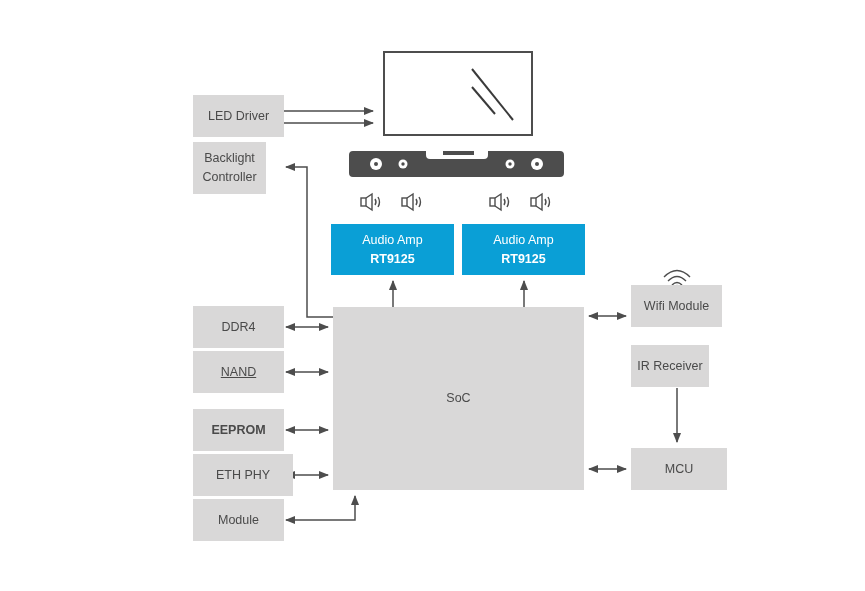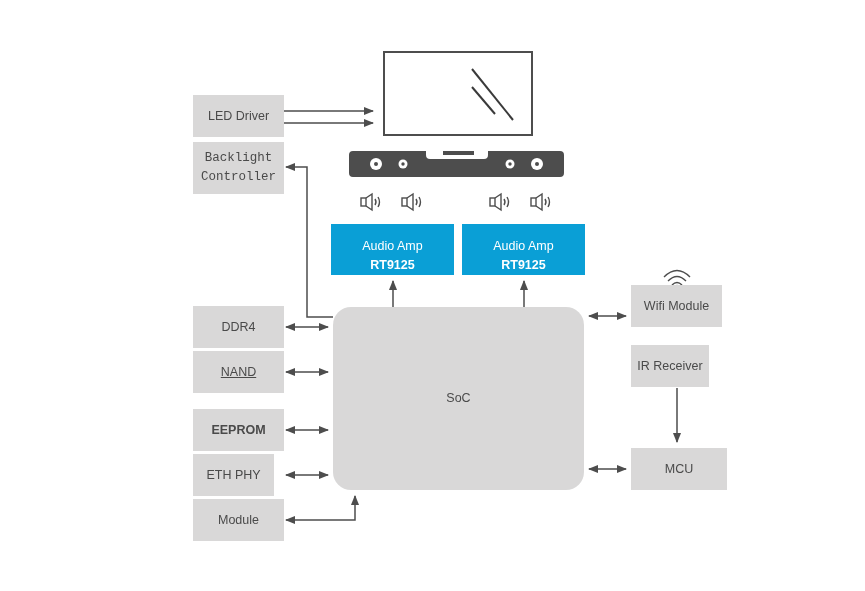--- a/index.html
+++ b/index.html
@@ -2,21 +2,21 @@
 <html><head>
 <meta charset="utf-8">
 <style>
   html, body { margin:0; padding:0; background:#ffffff; }
   body { width:865px; height:591px; position:relative; overflow:hidden;
          font-family:"Liberation Sans", sans-serif; }
   .blk { position:absolute; background:#d9d8d8; color:#4a4a4a; font-size:12.5px;
          display:flex; flex-direction:column; align-items:center; justify-content:center;
          text-align:center; line-height:19px; box-sizing:border-box; }
   .amp { position:absolute; background:#0a9fd6; color:#ffffff; font-size:12.5px;
-         display:flex; flex-direction:column; align-items:center; justify-content:flex-end;
+         display:flex; flex-direction:column; align-items:center; justify-content:center;
          line-height:19px; }
   .amp .pn { font-weight:bold; }
   svg.wires { position:absolute; left:0; top:0; }
 </style>
 </head>
 <body>
 
 <svg class="wires" width="865" height="591">
   <defs>
     <marker id="ah" viewBox="0 0 10 10" refX="9" refY="5" markerWidth="7" markerHeight="7" orient="auto-start-reverse">
@@ -94,50 +94,50 @@
     <path d="M664,277 Q677,264 690,277"></path>
     <path d="M668,281 Q677,272 686,281"></path>
     <path d="M672,285 Q677,280 682,285"></path>
     <circle cx="677" cy="287" r="1.6"></circle>
   </g>
 </svg>
 
 <div class="blk" style="left:193px;top:95px;width:91px;height:42px;">
   <span>LED Driver</span>
 </div>
-<div class="blk" style="left:193px;top:142px;width:91px;height:52px;font-family:Liberation Mono, monospace;">
+<div class="blk" style="left:193px;top:142px;width:73px;height:52px;">
   <span>Backlight</span>
   <span>Controller</span>
 </div>
 <div class="blk" style="left:193px;top:306px;width:91px;height:42px;">
   <span>DDR4</span>
 </div>
 <div class="blk" style="left:193px;top:351px;width:91px;height:42px;text-decoration:underline;">
   <span>NAND</span>
 </div>
 <div class="blk" style="left:193px;top:409px;width:91px;height:42px;font-weight:bold;">
   <span>EEPROM</span>
 </div>
-<div class="blk" style="left:193px;top:454px;width:81px;height:42px;">
+<div class="blk" style="left:193px;top:454px;width:100px;height:42px;">
   <span>ETH PHY</span>
 </div>
 <div class="blk" style="left:193px;top:499px;width:91px;height:42px;">
   <span>Module</span>
 </div>
 
 <div class="amp" style="left:331px;top:224px;width:123px;height:51px;">
   <span>Audio Amp</span>
   <span class="pn">RT9125</span>
 </div>
 <div class="amp" style="left:462px;top:224px;width:123px;height:51px;">
   <span>Audio Amp</span>
   <span class="pn">RT9125</span>
 </div>
 
-<div class="blk" style="left:333px;top:307px;width:251px;height:183px;border-radius:18px;">
+<div class="blk" style="left:333px;top:307px;width:251px;height:183px;">
   <span>SoC</span>
 </div>
 
 <div class="blk" style="left:631px;top:285px;width:91px;height:42px;">
   <span>Wifi Module</span>
 </div>
 <div class="blk" style="left:631px;top:345px;width:78px;height:42px;">
   <span>IR Receiver</span>
 </div>
 <div class="blk" style="left:631px;top:448px;width:96px;height:42px;">

